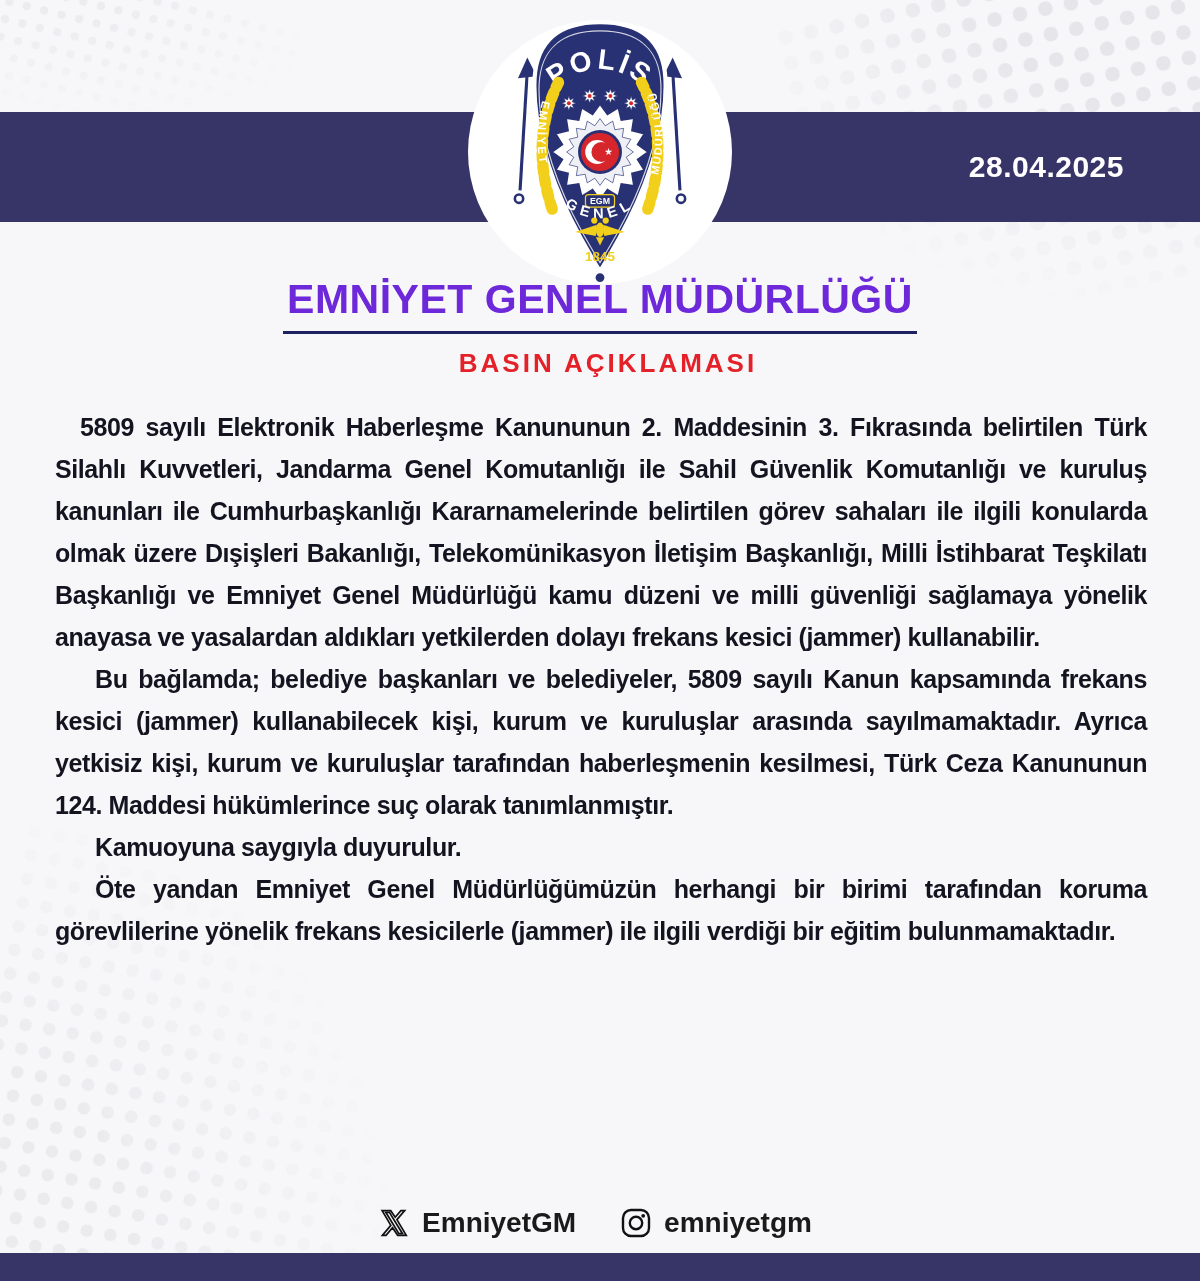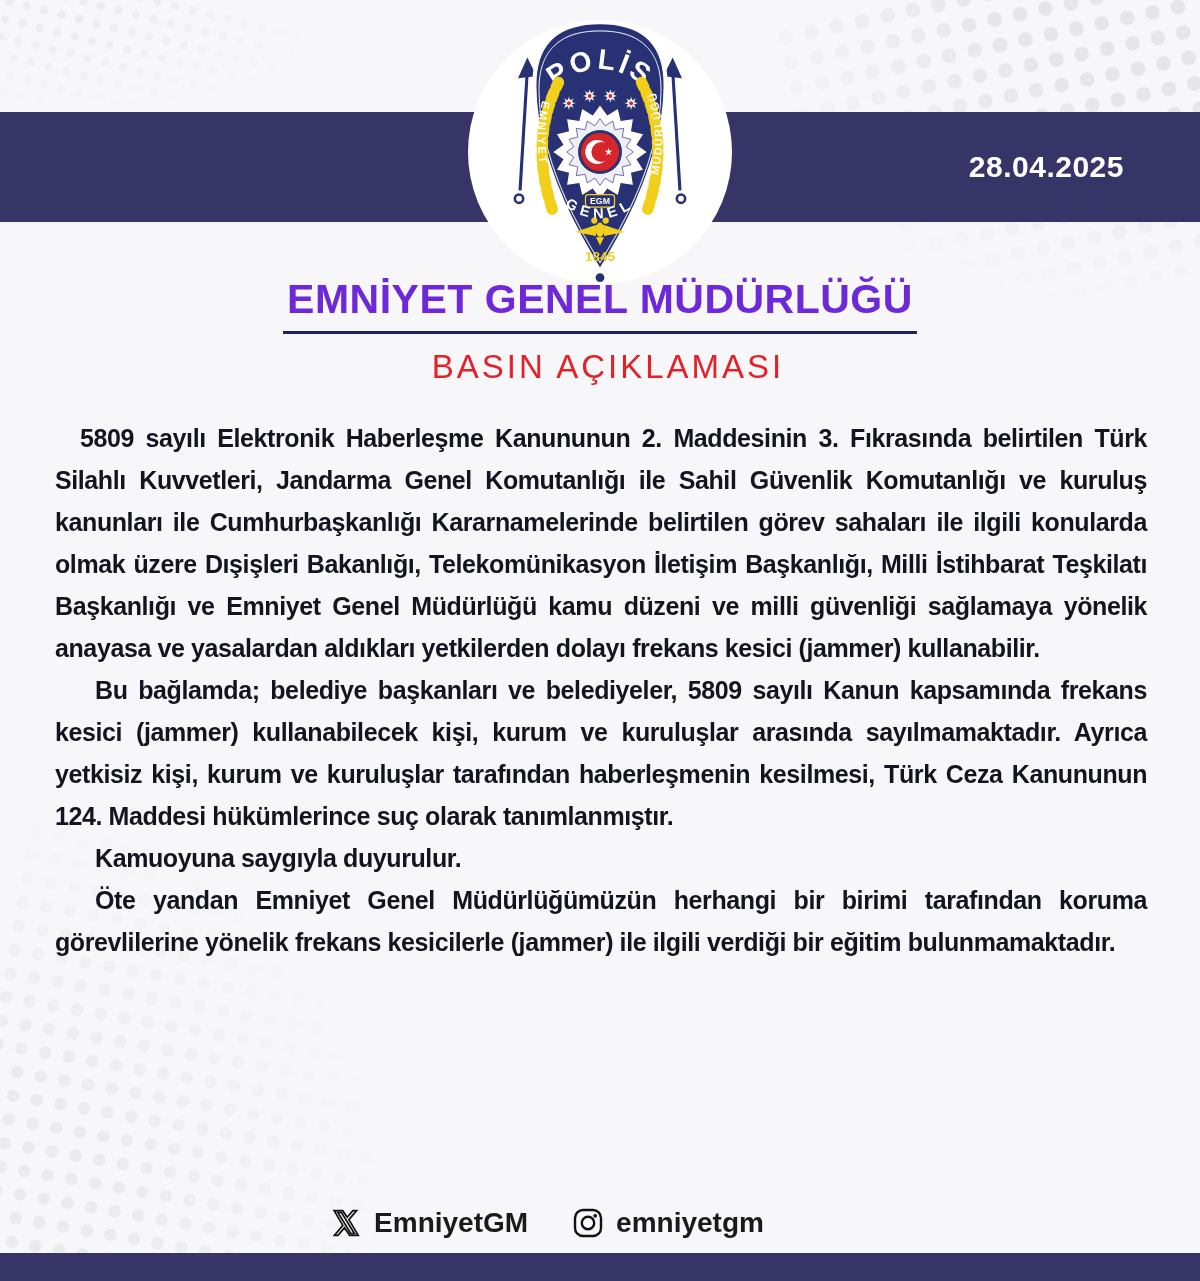--- a/index.html
+++ b/index.html
@@ -58,35 +58,35 @@
   }
   
   .titles{position:absolute;top:276px;left:0;width:1200px;text-align:center;}
   .main-title{
     margin:0;display:inline-block;
     color:#6d28d9;font-size:41px;font-weight:800;letter-spacing:.5px;
     border-bottom:3px solid #1e2263;padding:0 4px 8px 4px;
   }
   .sub-title{
     margin:14px 0 0 16px;
-    color:#e42128;font-size:33px;font-weight:400;letter-spacing:3px;
+    color:#e42128;font-size:26px;font-weight:700;letter-spacing:3px;
   }
   
   .body-text{
     position:absolute;top:406px;left:55px;width:1092px;
     color:#141420;font-size:25px;line-height:42px;font-weight:bold;
     letter-spacing:-0.4px;text-align:justify;
   }
   .body-text p{margin:0;text-indent:40px;}
-  .body-text p.small-indent{text-indent:25px;margin-top:11px;}
+  .body-text p.small-indent{text-indent:25px;}
   
   .footer{
     position:absolute;left:0;bottom:42px;width:1096px;
     display:flex;align-items:center;justify-content:center;gap:18px;
-    color:#1a1a1a;font-size:28px;font-weight:bold;
+    color:#1a1a1a;font-size:28px;font-weight:bold;padding-left:48px;
   }
   .footer .group{display:flex;align-items:center;gap:12px;}
   .footer .group + .group{margin-left:26px;}
   .footer svg{display:block;}
 </style>
 </head>
 <body>
 
 <div class="page">
 

